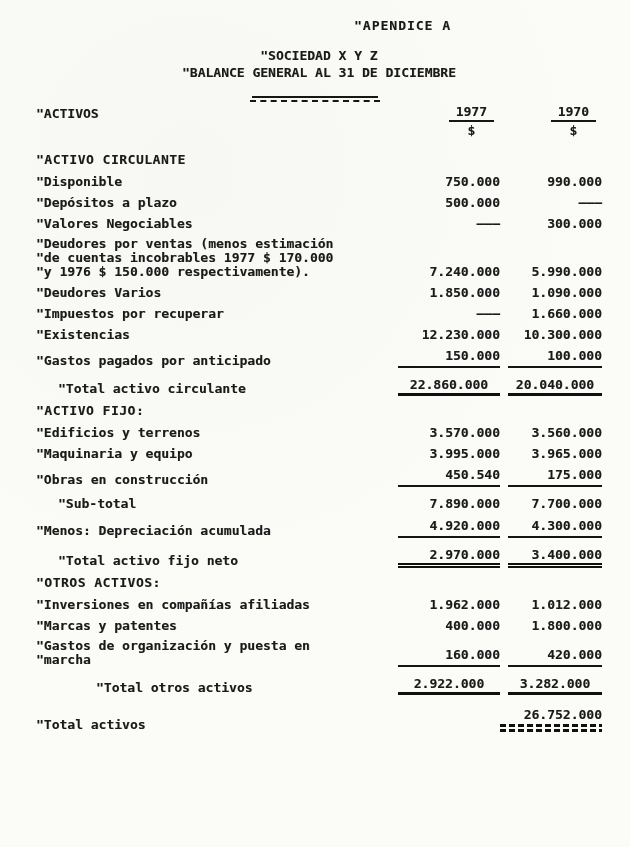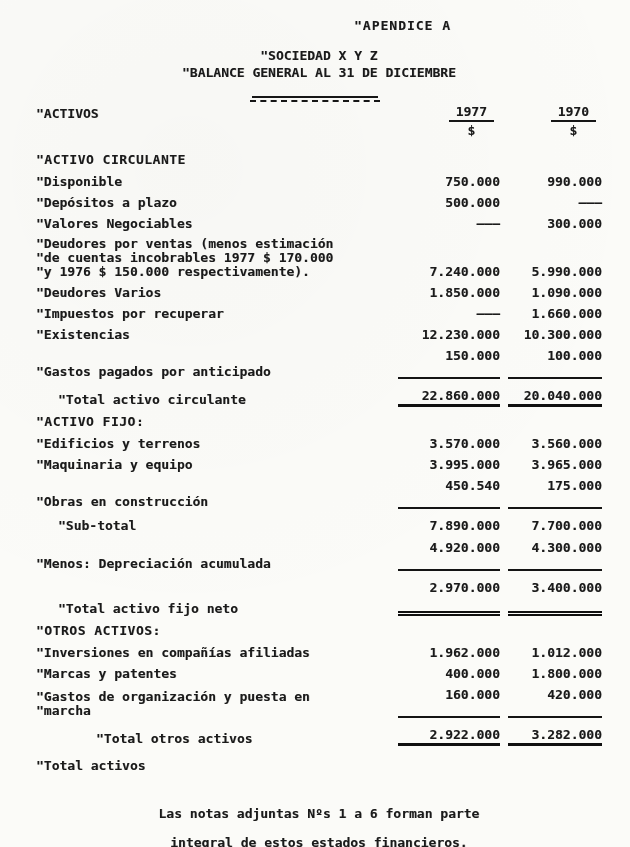--- a/index.html
+++ b/index.html
@@ -43,23 +43,23 @@
   .cur{display:block;padding-top:1px;}
   
   .rows{margin-top:14px;}
   .row{display:flex;align-items:flex-end;margin-bottom:6px;}
   .row .lbl div{line-height:14px;}
   .section{margin-top:6px;margin-bottom:7px;letter-spacing:0.5px;}
   .total{margin-top:9px;margin-bottom:7px;}
   .grand{margin-top:12px;margin-bottom:0;}
   .ind1{padding-left:22px;}
   .ind2{padding-left:60px;}
-  .lu{border-bottom:2px solid #141414;padding-bottom:14px;}
-  .lu2{border-bottom:3px solid #101010;padding-bottom:1px;}
-  .luu{border-bottom:5px double #101010;padding-bottom:16px;}
+  .lu{border-bottom:2px solid #141414;padding-bottom:3px;}
+  .lu2{border-bottom:3px solid #101010;padding-bottom:1px;text-align:center;}
+  .luu{border-bottom:5px double #101010;padding-bottom:1px;}
   .ludd{
     padding-bottom:10px;
     background-image:
       repeating-linear-gradient(90deg,#101010 0 6px,transparent 6px 9px),
       repeating-linear-gradient(90deg,#101010 0 6px,transparent 6px 9px);
     background-repeat:no-repeat,no-repeat;
     background-size:100% 3px,100% 3px;
     background-position:0 100%,0 calc(100% - 5px);
   }
   
@@ -214,22 +214,19 @@
     </div>
 
     <div class="row total">
       <div class="lbl ind2">"Total otros activos</div>
       <div class="val v1 lu2">2.922.000</div>
       <div class="val v2 lu2">3.282.000</div>
     </div>
 
     <div class="row grand">
       <div class="lbl">"Total activos</div>
+      <div class="val v1 ludd">26.752.000</div>
     </div>
 
   </div>
 
-  <div class="footer">
-    <div>Las notas adjuntas Nºs 1 a 6 forman parte</div>
-    <div>integral de estos estados financieros.</div>
-  </div>
 
 </div>
 
 </body></html>

